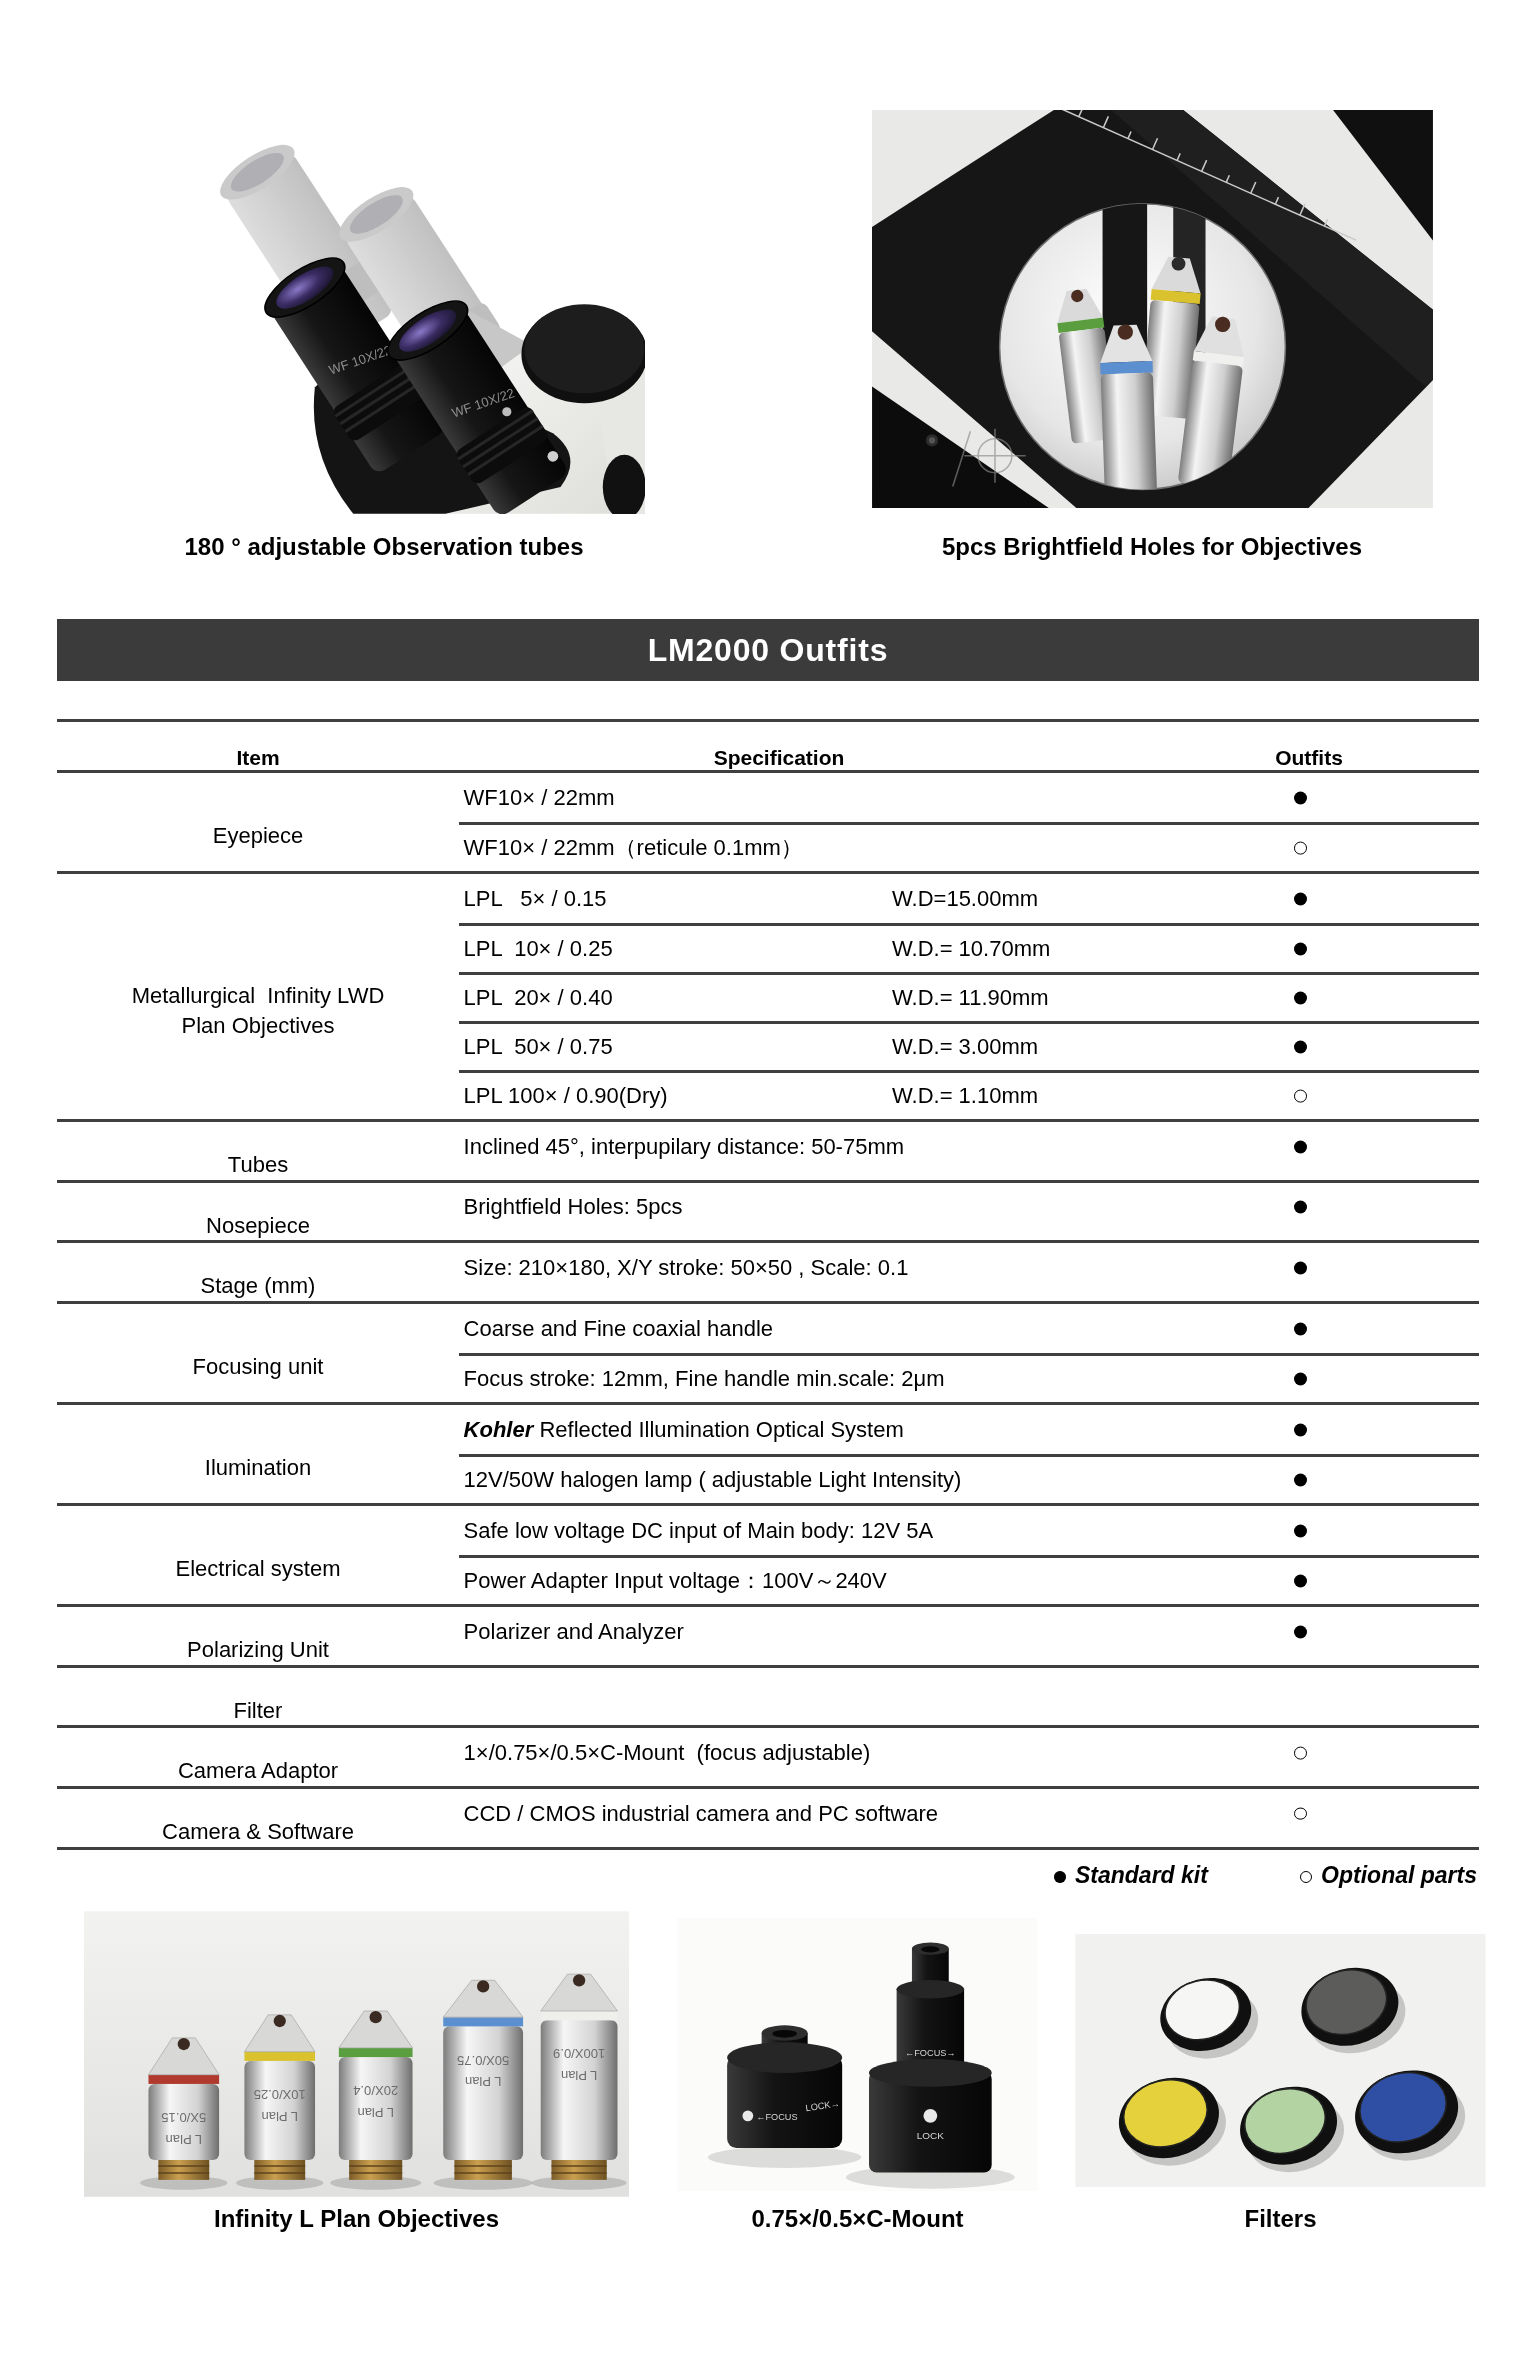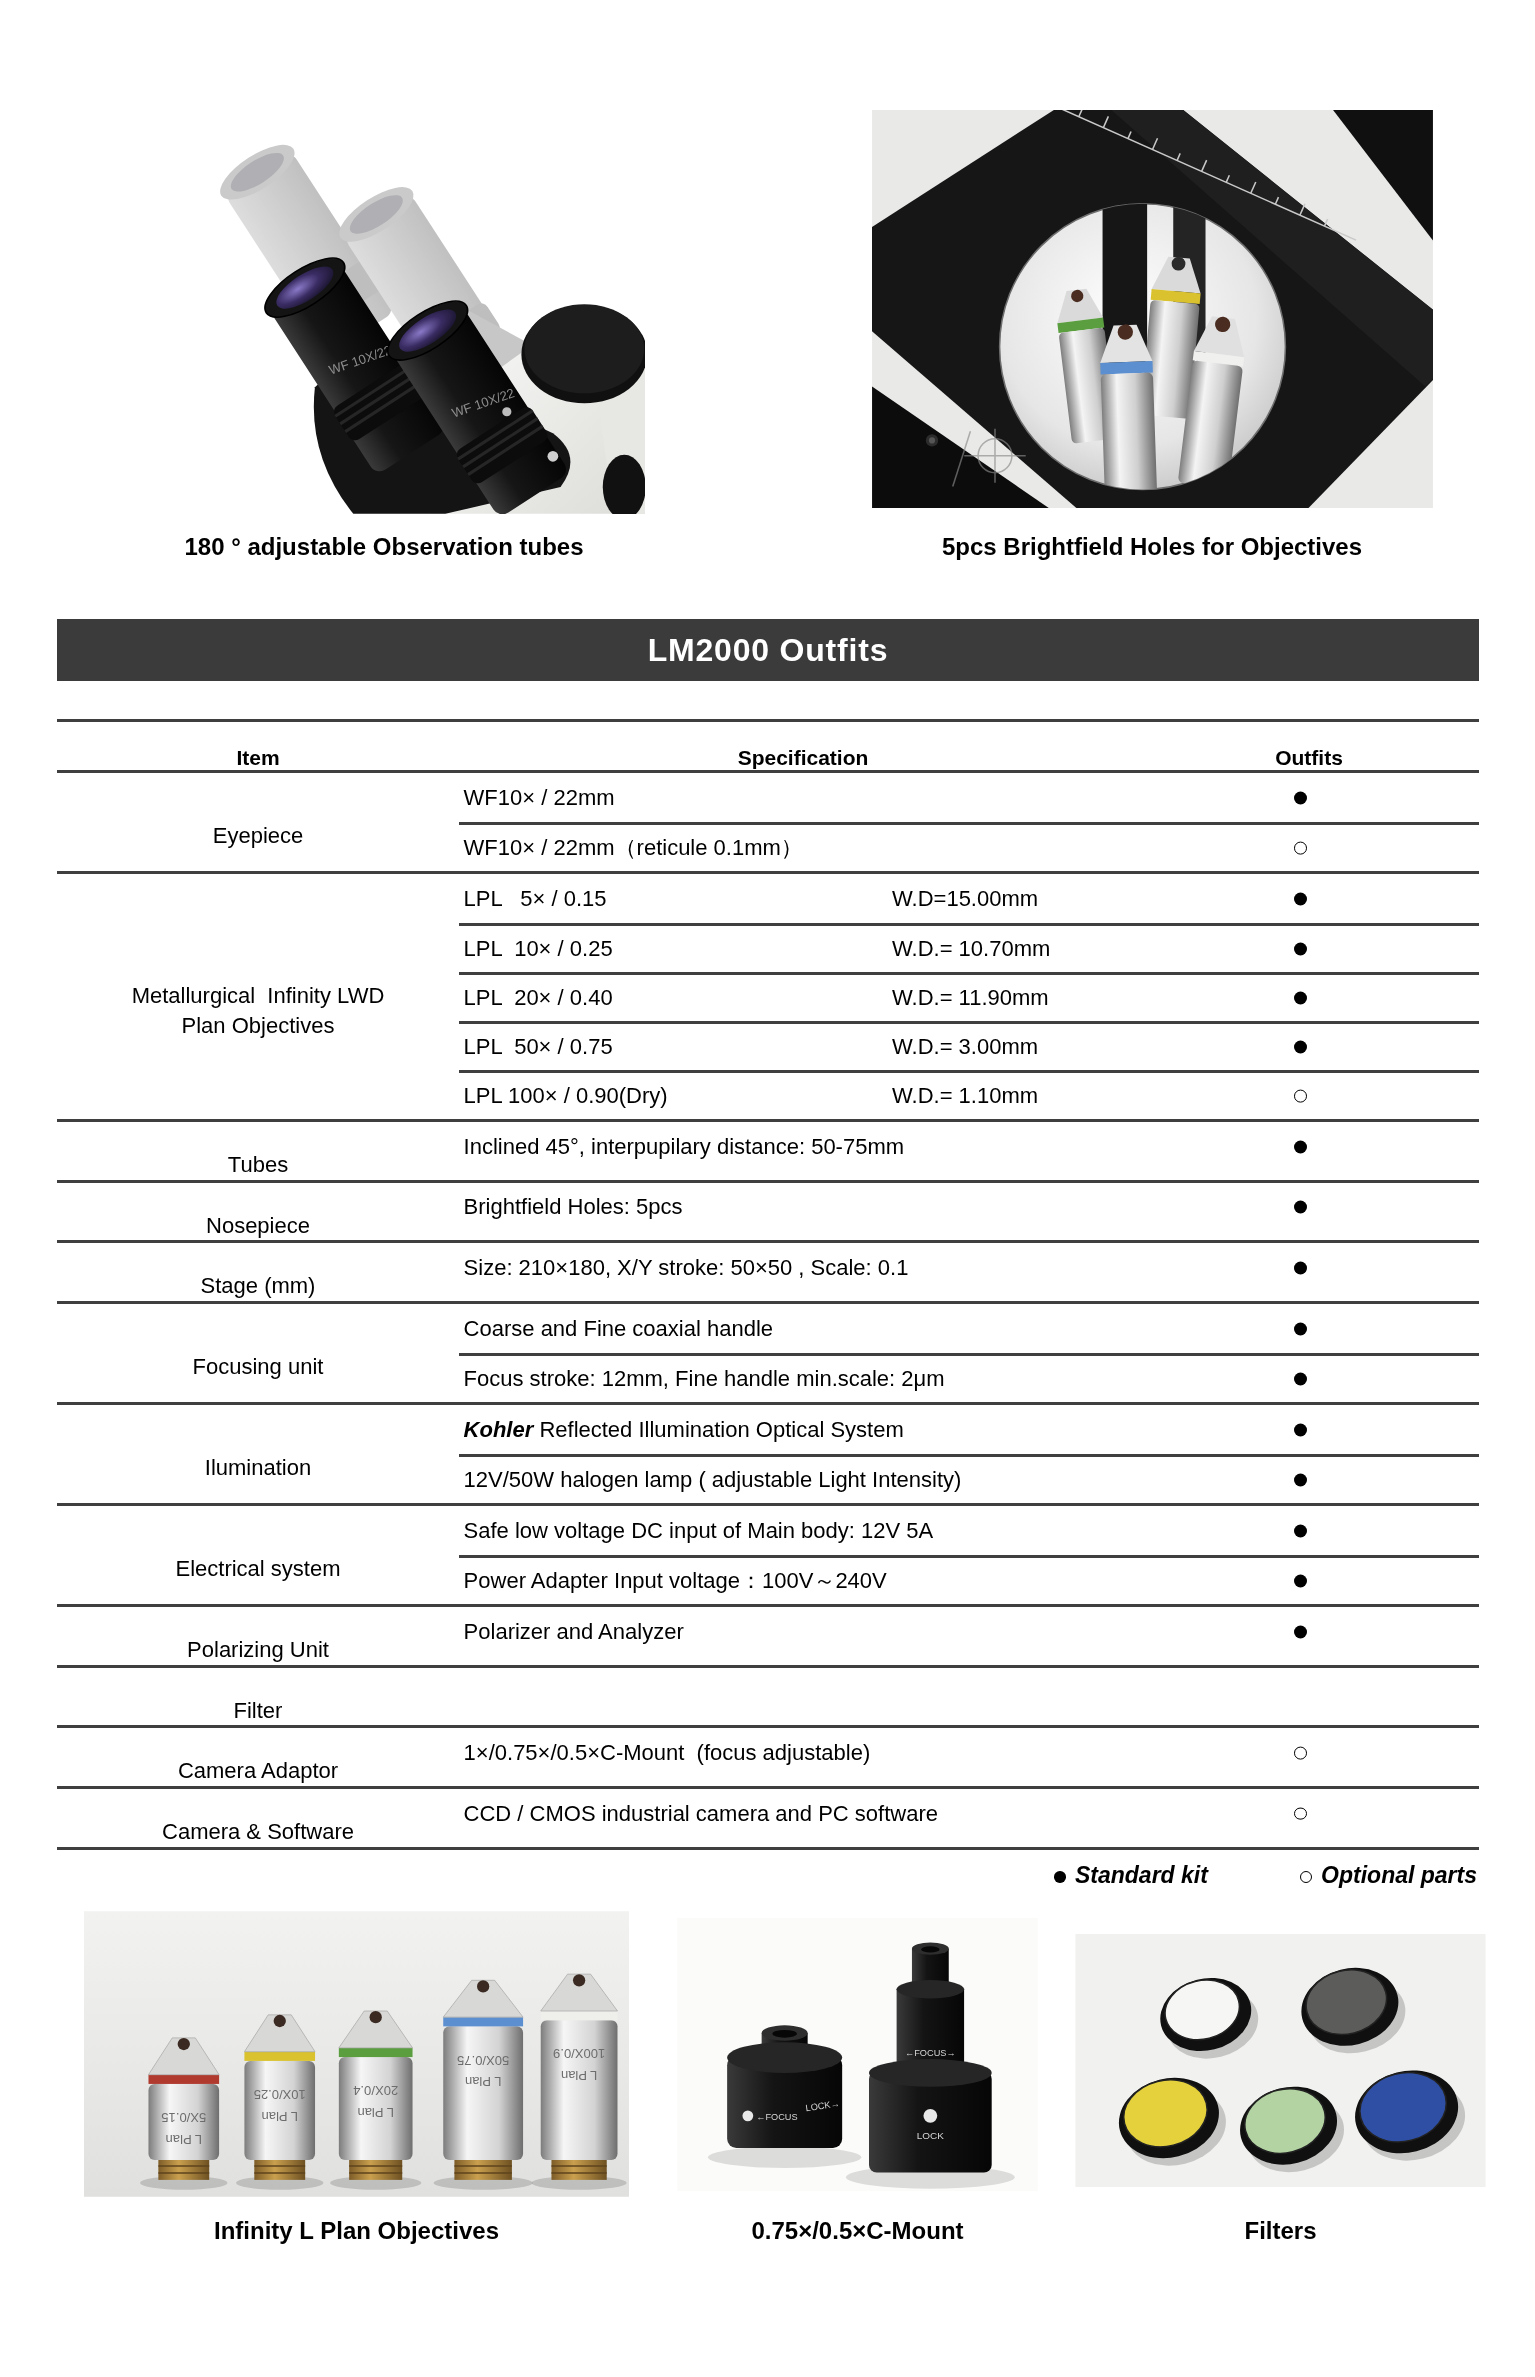--- a/index.html
+++ b/index.html
@@ -18,21 +18,21 @@
   
   .title-bar{margin:58px auto 0;width:1422px;height:62px;background:#3b3b3b;
              display:flex;align-items:center;justify-content:center;}
   .title-bar span{color:#fff;font-size:32px;font-weight:bold;letter-spacing:0.8px;}
 
   
   .spec-table{margin:38px auto 0;width:1422px;border-top:3.1px solid #3f3f3f;
               border-bottom:3.8px solid #3f3f3f;font-size:22px;}
   .thead{display:flex;position:relative;height:48px;align-items:flex-end;font-weight:bold;font-size:21px;}
   .th-item{width:402px;text-align:center;}
-  .th-spec{position:absolute;left:746px;transform:translateX(-50%);}
+  .th-spec{position:absolute;left:722px;transform:translateX(-50%);}
   .th-out{position:absolute;left:1252px;transform:translateX(-50%);}
   .section{display:flex;border-top:3.8px solid #3f3f3f;}
   .item-cell{width:402px;display:flex;flex-direction:column;align-items:center;
              justify-content:center;text-align:center;line-height:1.35;margin-top:28px;}
   .item-cell div{white-space:pre;}
   .rows{flex:1;display:flex;flex-direction:column;}
   .spec-row{position:relative;height:49px;display:flex;align-items:center;box-sizing:border-box;}
   .spec-row + .spec-row{border-top:3.1px solid #3f3f3f;}
   .spec-text{padding-left:4.6px;white-space:pre-wrap;}
   .kohler{font-weight:bold;font-style:italic;}
@@ -48,21 +48,21 @@
   .dot-filled{display:inline-block;width:11.5px;height:11.5px;border-radius:50%;
               background:#000;margin-right:9.2px;vertical-align:middle;}
   .dot-open{display:inline-block;width:10px;height:10px;border-radius:50%;
             border:1.5px solid #000;background:#fff;margin-right:9.2px;vertical-align:middle;}
 
   
   .bottom-row{display:flex;margin-top:21.5px;align-items:flex-start;}
   .fig-objectives{margin-left:84px;width:545px;height:286px;}
   .fig-cmount{margin-left:48px;width:361px;height:273px;margin-top:7.7px;}
   .fig-filters{margin-left:37px;width:411px;height:253px;margin-top:23px;}
-  .bottom-captions{display:flex;margin-top:20px;font-size:24px;font-weight:bold;}
+  .bottom-captions{display:flex;margin-top:8px;font-size:24px;font-weight:bold;}
   .bcap1{width:545px;margin-left:84px;text-align:center;}
   .bcap2{width:361px;margin-left:48px;text-align:center;}
   .bcap3{width:411px;margin-left:37px;text-align:center;}
 </style>
 </head>
 <body>
 
 <div class="page">
 
   <div class="top-row">

